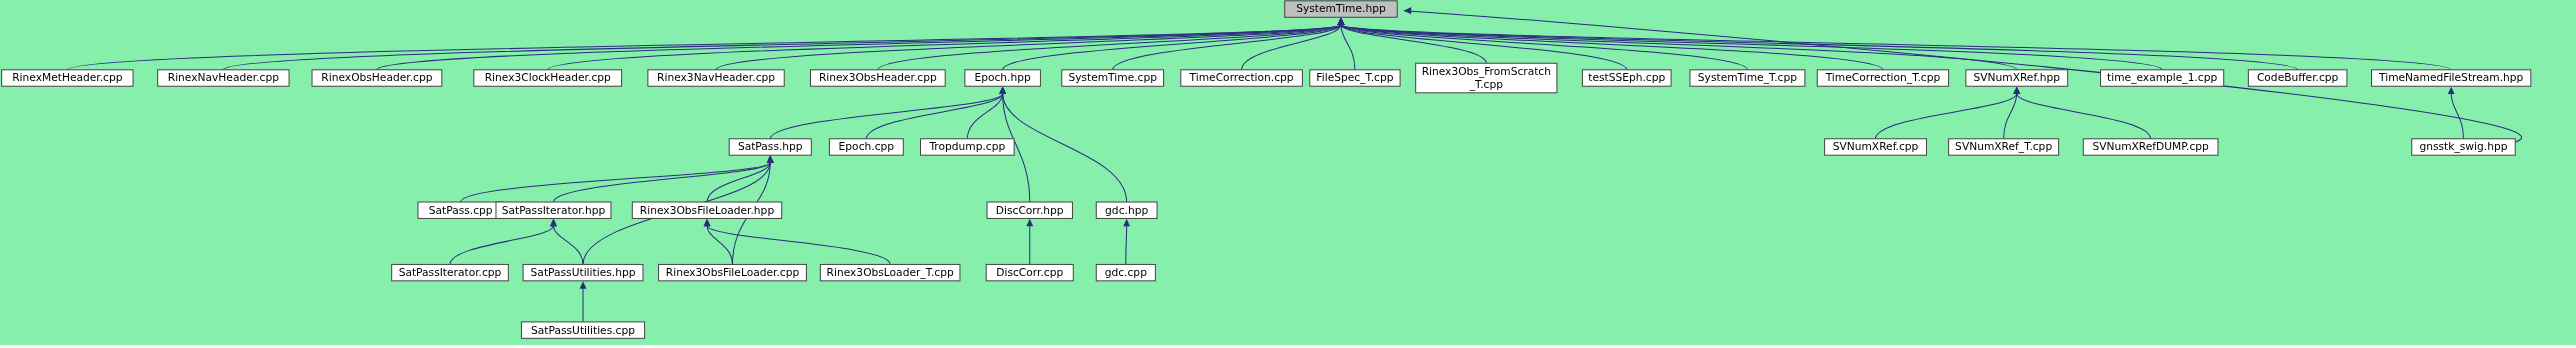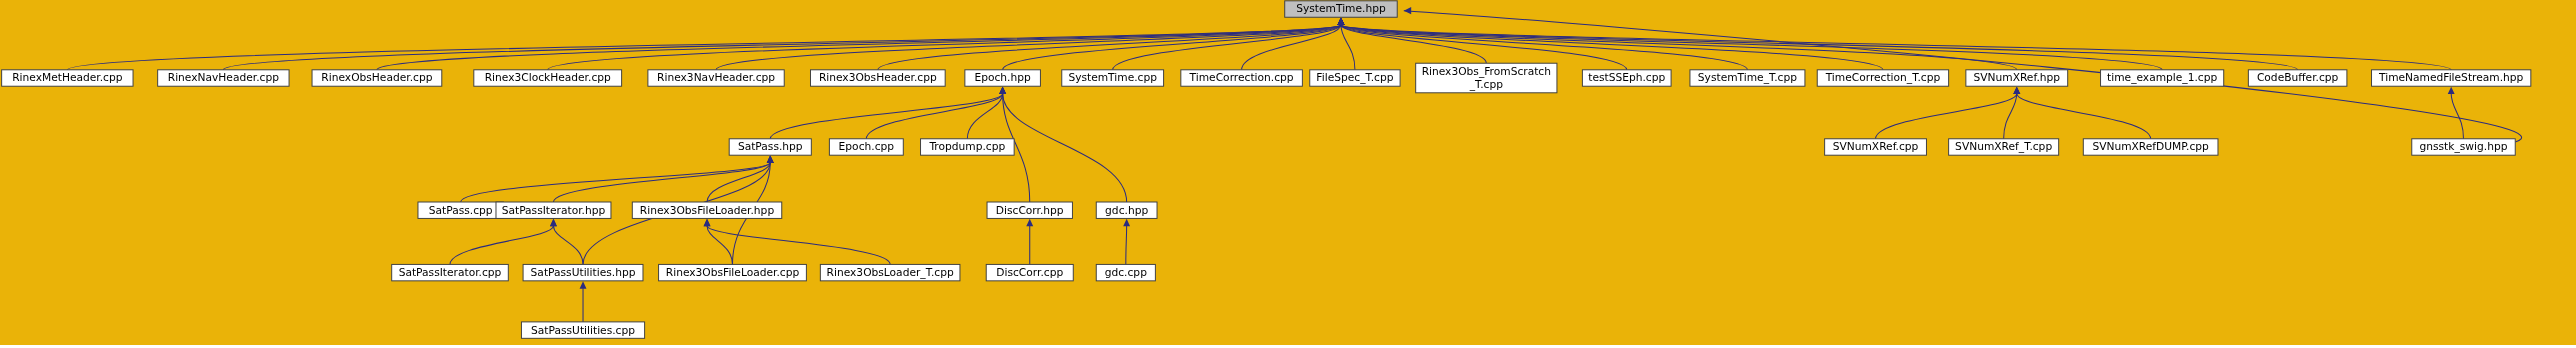--- a/index.html
+++ b/index.html
@@ -1,17 +1,17 @@
 <!DOCTYPE html>
 <html style="font-size:13px"><head>
 <meta charset="utf-8">
 <style>
   html,body{margin:0;padding:0;background:#ffffff;}
   body{font-family:"DejaVu Sans","Liberation Sans",sans-serif;}
-  #graph-wrap{position:relative;width:2576px;height:345px;background:#eab308;overflow:hidden;}
+  #graph-wrap{position:relative;width:2576px;height:345px;background:#86efac;overflow:hidden;}
   svg#graph{position:absolute;left:0;top:0;width:2576px;height:349px;display:block;}
   .node-box{fill:#ffffff;stroke:#404040;stroke-width:1.2;}
   .node-box.root{fill:#bfbfbf;stroke:#404040;stroke-width:1.2;}
   .node-label{font-family:"DejaVu Sans","Liberation Sans",sans-serif;font-size:13px;fill:#000000;text-anchor:middle;dominant-baseline:middle;}
   .edge{fill:none;stroke:#2b2b7f;stroke-width:1.25;}
   .arrow{fill:#2b2b7f;stroke:none;}
 </style>
 </head>
 <body>
 

